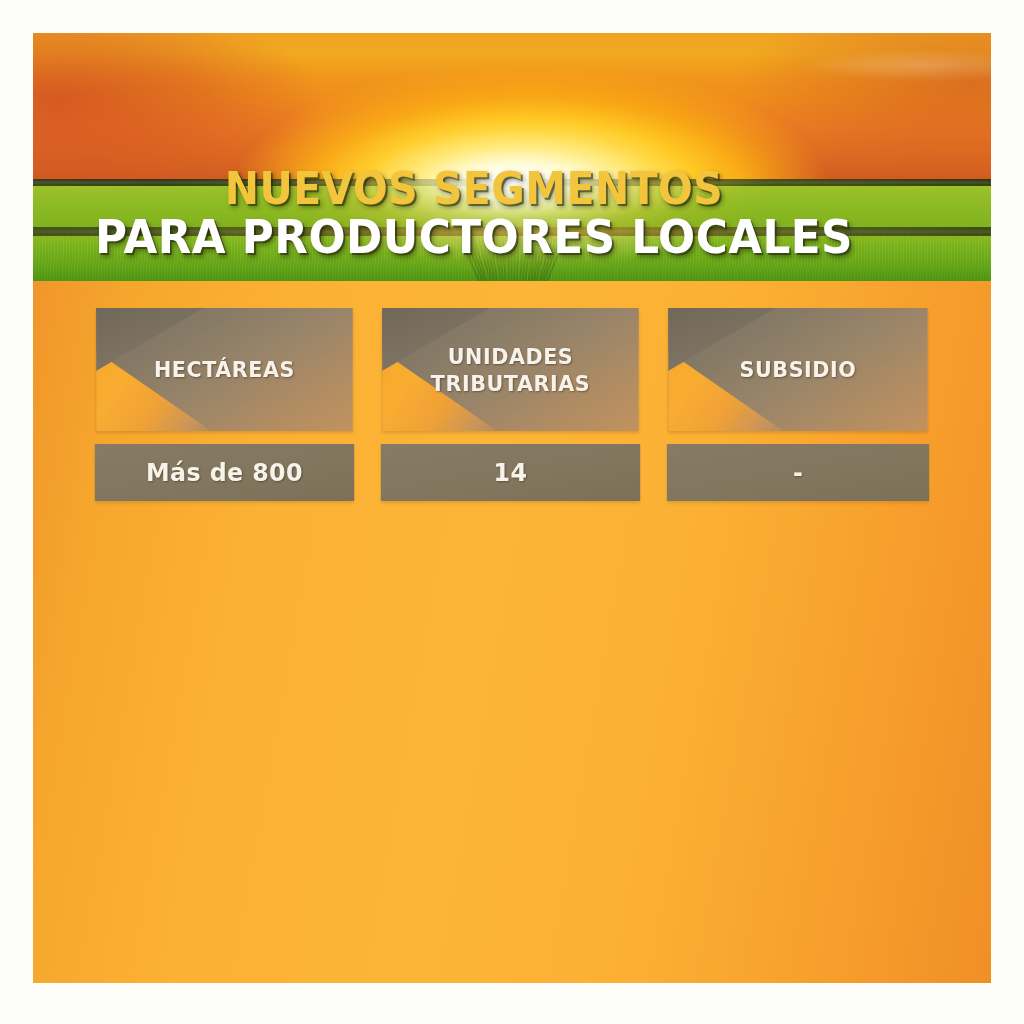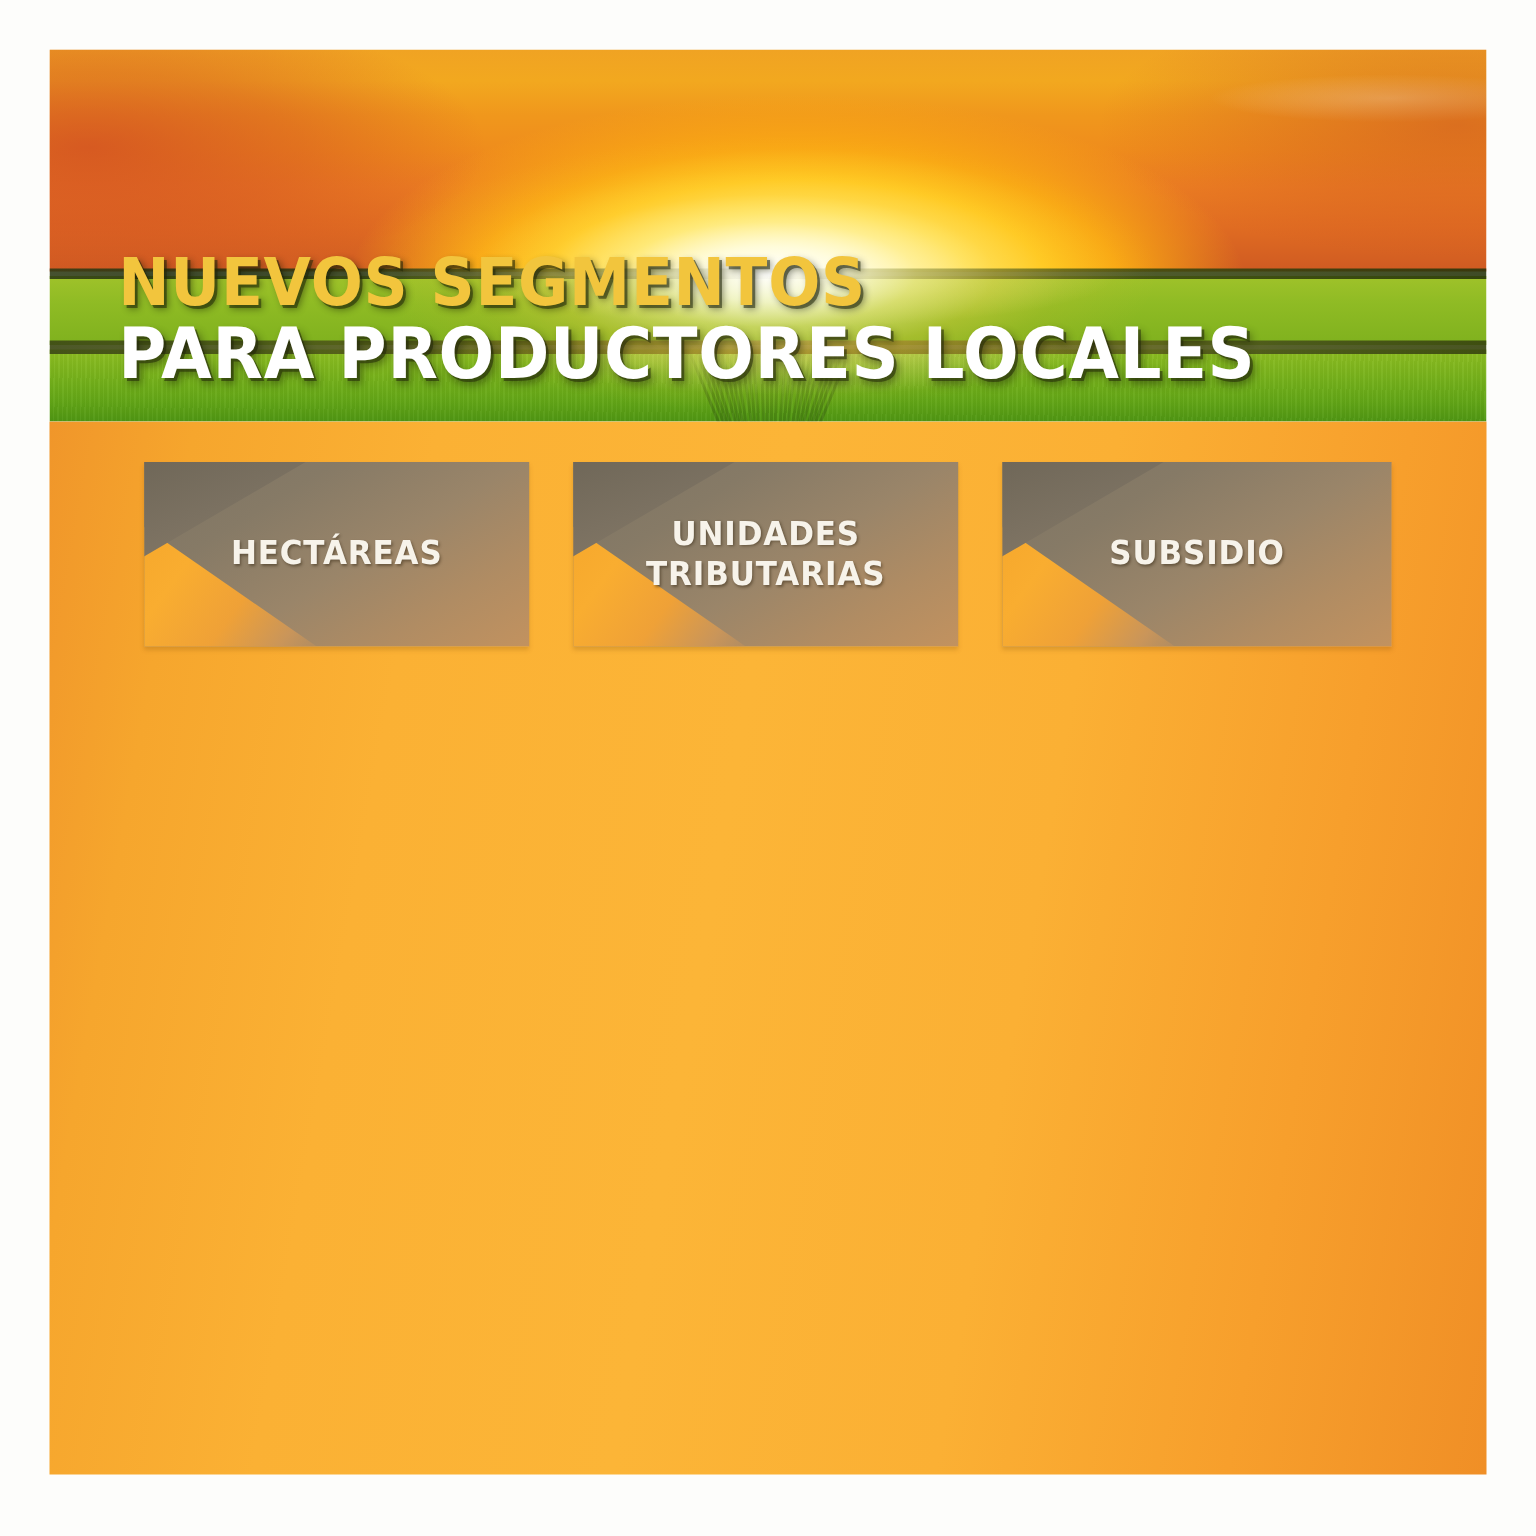--- a/index.html
+++ b/index.html
@@ -161,24 +161,24 @@
     background:
       repeating-linear-gradient(91deg,
         rgba(255,255,255,0.05) 0px, rgba(255,255,255,0.05) 1px,
         rgba(0,0,0,0.04) 1px, rgba(0,0,0,0.04) 3px);
     opacity: .7;
   }
 
   
   #title-block {
     position: absolute;
-    left: 48px;
+    left: 33px;
     top: 166px;
     width: 882px;
-    text-align: left;
+    text-align: center;
     z-index: 6;
   }
   .title-line1 {
     font-size: 44px;
     line-height: 46px;
     font-weight: 700;
     letter-spacing: 0.5px;
     color: #f2c53d;
     font-family: "DejaVu Sans", sans-serif;
     transform: scaleX(0.93);
@@ -360,17 +360,28 @@
           <span class="ctext">SUBSIDIO</span>
         </div>
       </div>
 
 
 
 
 
 
 
+      <div class="trow drow">
+        <div class="cell col-0">
+            <span class="ctext">Más de 800</span>
+          </div>
+        <div class="cell col-1">
+            <span class="ctext">14</span>
+          </div>
+        <div class="cell col-2">
+            <span class="ctext">-</span>
+          </div>
+      </div>
 
     </div>
   </div>
 
 </div>
 
 </body></html>

